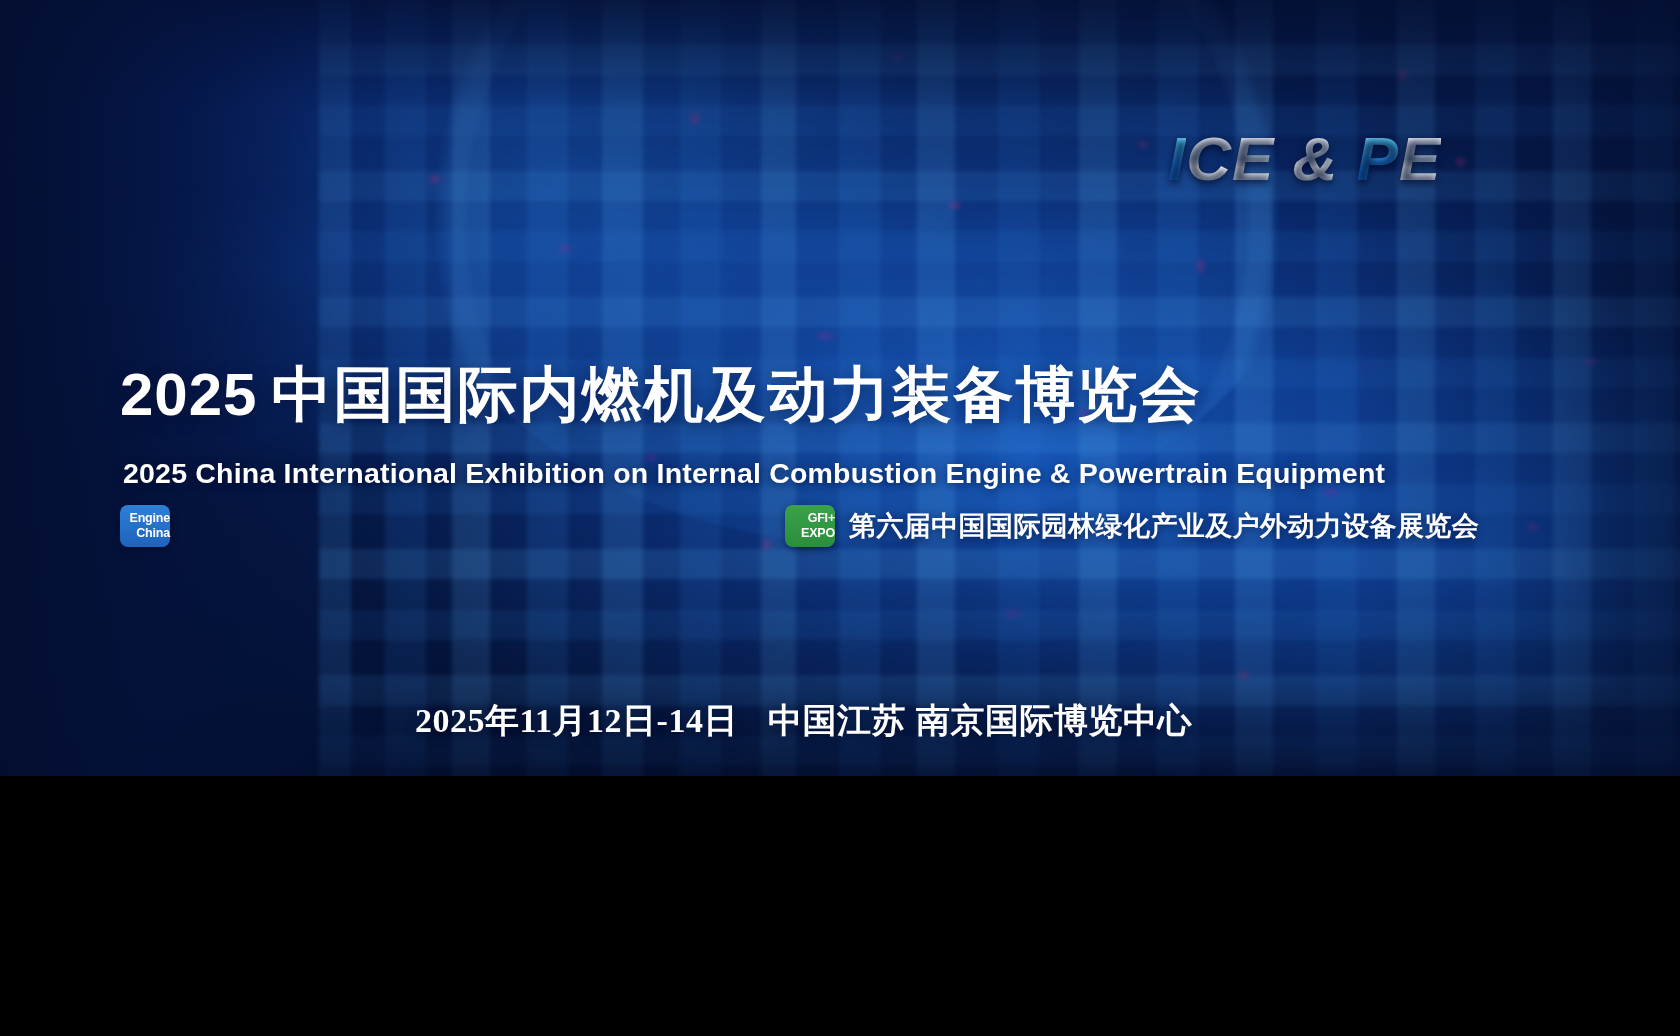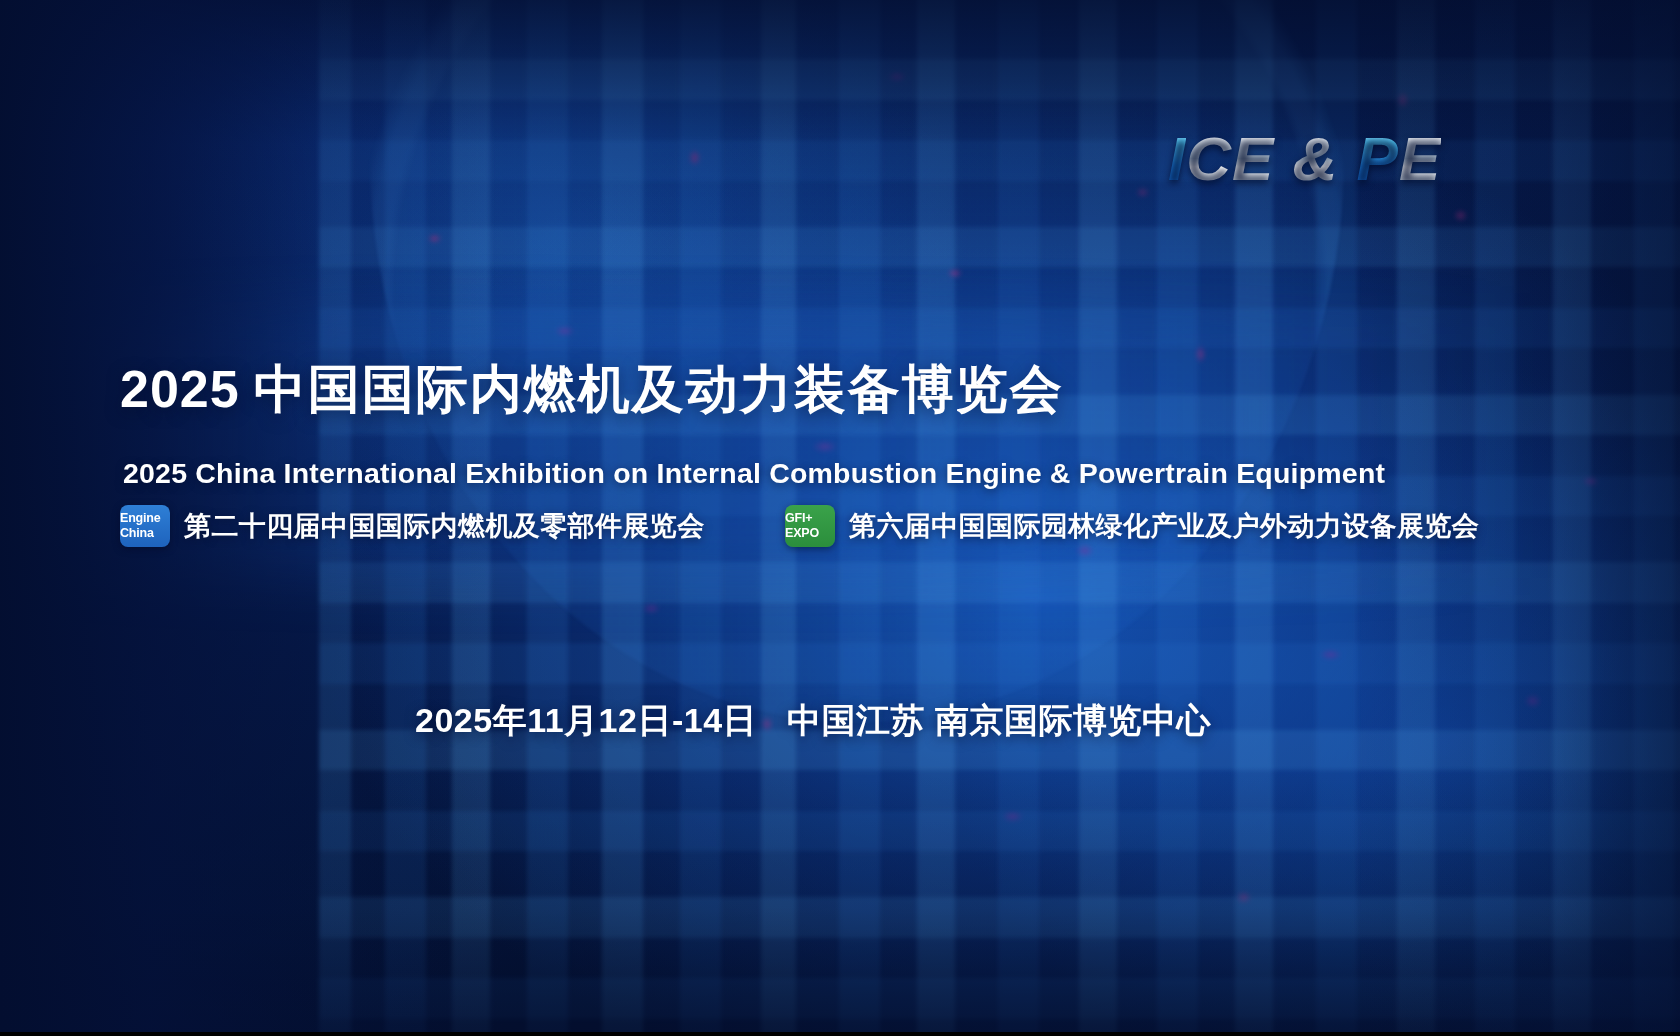--- a/index.html
+++ b/index.html
@@ -1,21 +1,21 @@
 <!DOCTYPE html>
 <html lang="zh"><head>
 <meta charset="utf-8">
 <title>2025 ICE &amp; PE</title>
 <style>
   html,body{margin:0;padding:0;background:#000;}
   *{box-sizing:border-box;}
 
   .poster{
     position:relative;
-    width:1680px;height:1032px;
+    width:1680px;height:776px;
     overflow:hidden;
     font-family:"Liberation Sans","DejaVu Sans",sans-serif;
     background:#0369a1;
   }
 
   
   .bg-base{
     position:absolute;inset:0;
     background:
       radial-gradient(130% 95% at 16% 4%,  #0a2a77 0%, #07215e 30%, #051744 62%, #03102f 100%),
@@ -129,21 +129,21 @@
     -webkit-background-clip:text;background-clip:text;color:transparent;
   }
   .logo .g-silver{
     background:linear-gradient(180deg,#ffffff 0%,#e8eef5 22%,#9fb2c4 50%,#ffffff 62%,#c2cfdc 84%,#8094ab 100%);
     -webkit-background-clip:text;background-clip:text;color:transparent;
   }
 
   
   .headline{
     position:absolute;left:120px;top:355px;
-    font-size:52px;font-weight:bold;color:#fff;
+    font-size:60px;font-weight:bold;color:#fff;
     letter-spacing:2px;
     white-space:nowrap;
     text-shadow:0 4px 16px rgba(2,12,44,.55);
   }
   .headline .yr{letter-spacing:1px;margin-right:14px;}
 
   .subhead{
     position:absolute;left:123px;top:448px;
     font-size:28.5px;font-weight:bold;color:#ffffff;
     letter-spacing:.2px;
@@ -151,21 +151,21 @@
     text-shadow:0 2px 9px rgba(2,12,44,.6);
     margin-top:9px;
   }
 
   
   .badgerow{position:absolute;top:505px;display:flex;align-items:center;white-space:nowrap;}
   .badgerow.one{left:120px;}
   .badgerow.two{left:760px;padding-left:25px;}
 
   .badge{
-    display:flex;flex-direction:column;align-items:flex-start;justify-content:center;
+    display:flex;flex-direction:column;align-items:flex-end;justify-content:center;
     width:50px;height:42px;border-radius:8px;
     font-size:12.5px;font-weight:bold;line-height:1.22;
     color:#fff;letter-spacing:-.2px;
     box-shadow:0 2px 7px rgba(0,8,35,.5);
   }
   .badge.engine{background:linear-gradient(180deg,#2e7fd6 0%,#1e63bd 100%);}
   .badge.gfi{background:linear-gradient(180deg,#3aa24a 0%,#2b8e3c 100%);}
 
   .badge-text{
     margin-left:14px;
@@ -173,20 +173,21 @@
     letter-spacing:.4px;
     text-shadow:0 2px 9px rgba(2,12,44,.6);
   }
 
   
   .datevenue{
     position:absolute;left:415px;top:698px;
     font-size:34px;font-weight:bold;color:#fff;
     letter-spacing:.5px;white-space:nowrap;
     text-shadow:0 3px 12px rgba(2,12,44,.65);
+    font-family:Liberation Serif, serif;
   }
   .datevenue .gap{display:inline-block;width:30px;}
   .datevenue .gap-s{display:inline-block;width:10px;}
 </style>
 </head>
 <body>
 
 <div class="poster">
 
   <div class="bg-base"></div>
@@ -206,21 +207,20 @@
       <span class="yr">2025</span><span>中国国际内燃机及动力装备博览会</span>
     </div>
 
     <div class="subhead">2025 China International Exhibition on Internal Combustion Engine &amp; Powertrain Equipment</div>
 
     <div class="badgerow one">
       <div class="badge engine">
         <span>Engine</span>
         <span>China</span>
       </div>
-      <div class="badge-text">第二十四届中国国际内燃机及零部件展览会</div>
     </div>
 
     <div class="badgerow two">
       <div class="badge gfi">
         <span>GFI+</span>
         <span>EXPO</span>
       </div>
       <div class="badge-text">第六届中国国际园林绿化产业及户外动力设备展览会</div>
     </div>
 

